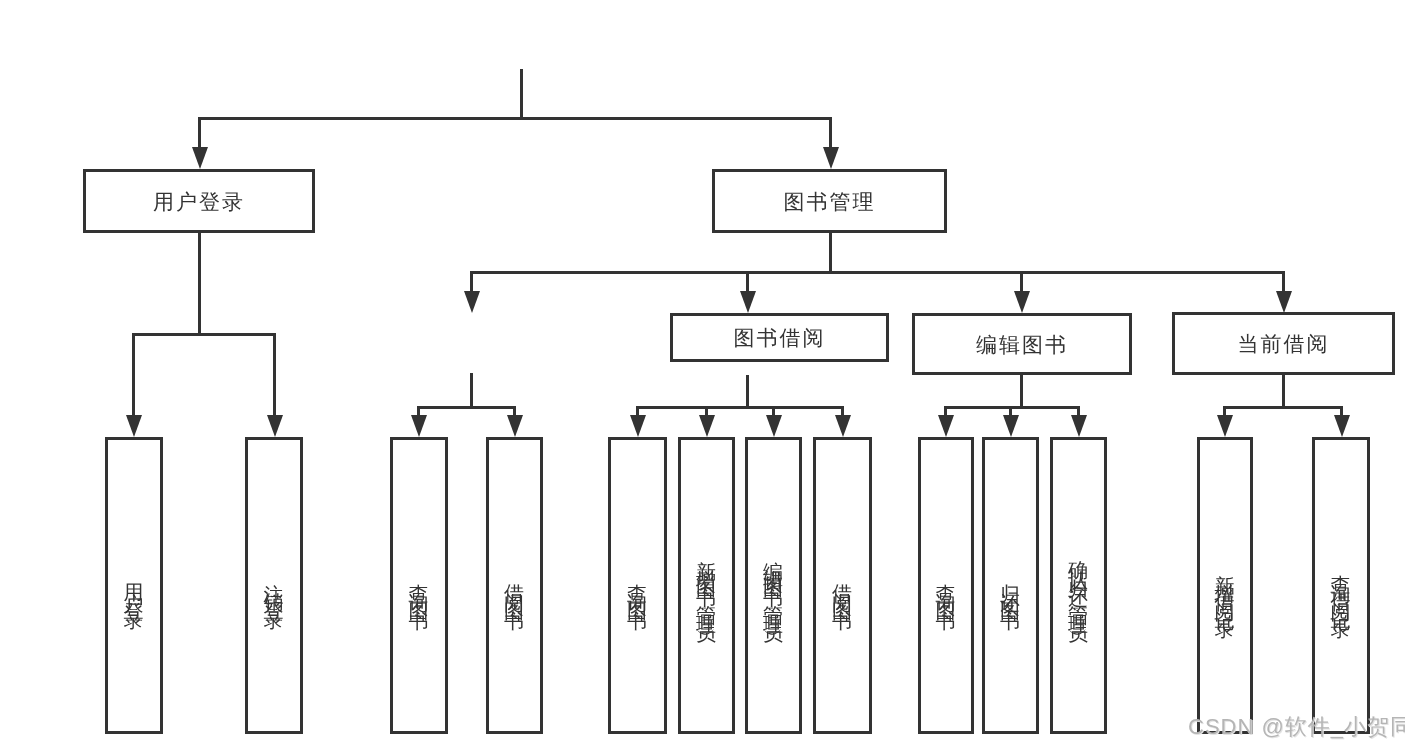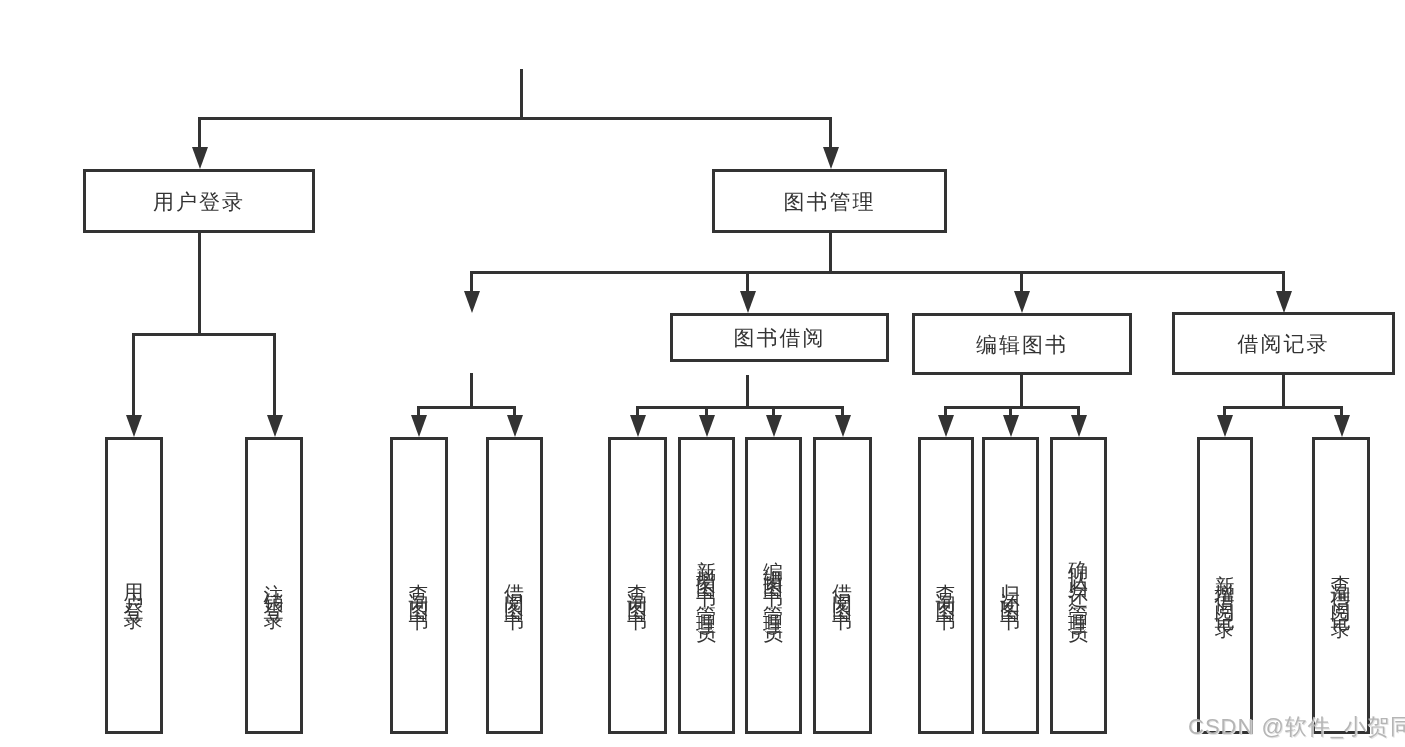--- a/index.html
+++ b/index.html
@@ -101,21 +101,21 @@
     <span>图书管理</span>
   </div>
 
   <div class="node h" id="n-book_borrow">
     <span>图书借阅</span>
   </div>
   <div class="node h" id="n-current_borrow">
     <span>编辑图书</span>
   </div>
   <div class="node h" id="n-borrow_records">
-    <span>借阅记录</span>
+    <span>当前借阅</span>
   </div>
 
   <div class="node v leaf" id="n-login">
     <span>用户登录</span>
   </div>
   <div class="node v leaf" id="n-logout">
     <span>注销登录</span>
   </div>
   <div class="node v leaf" id="n-rec_query">
     <span>查询图书</span>

